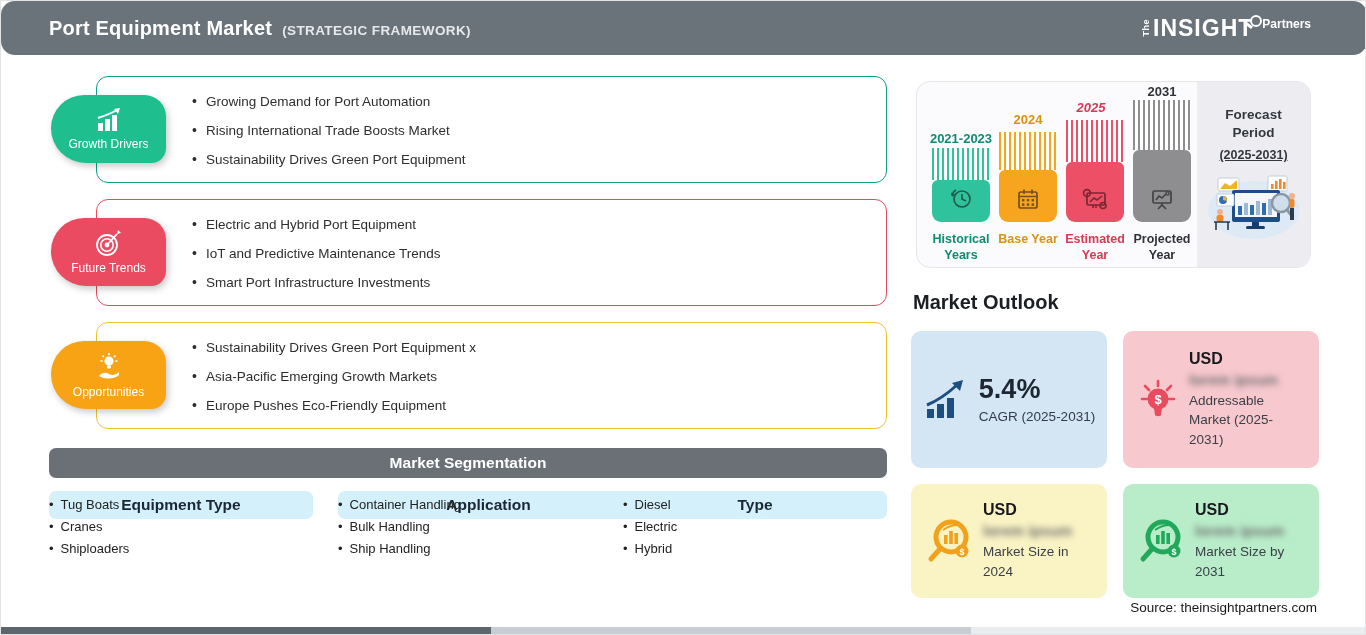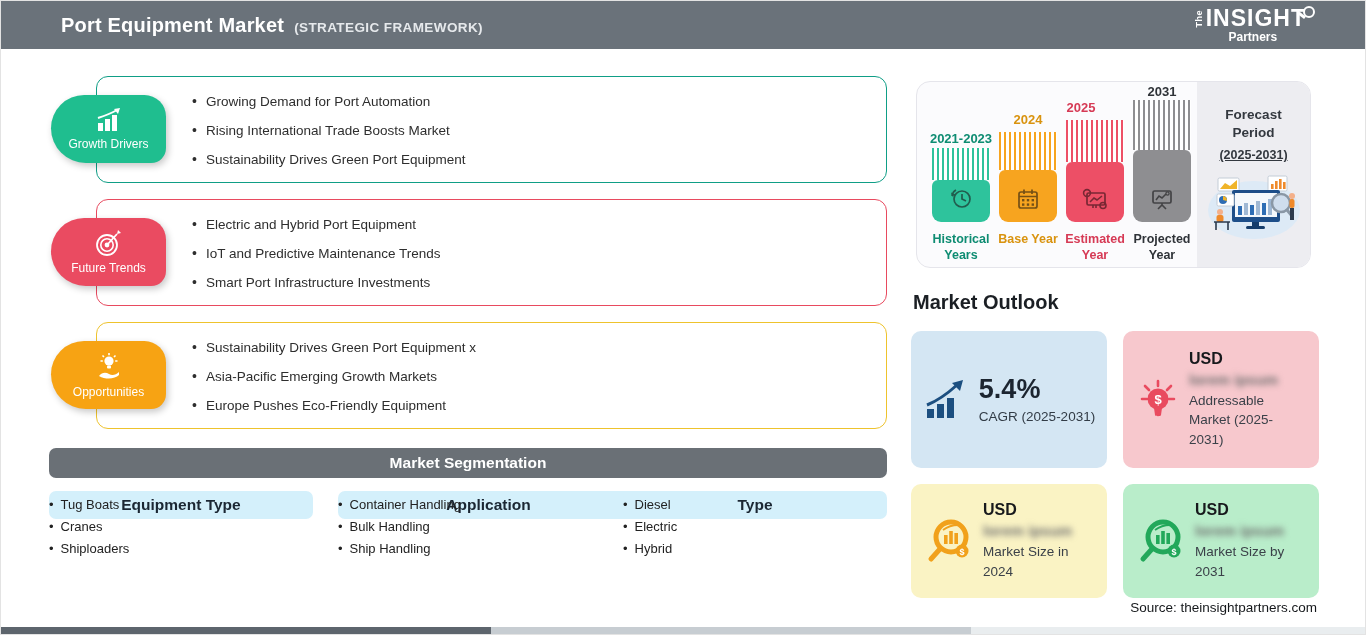--- a/index.html
+++ b/index.html
@@ -3,26 +3,26 @@
 <meta charset="utf-8">
 <style>
   html,body{margin:0;padding:0;background:#ffffff;}
   *{box-sizing:border-box;}
   .stage{
     position:relative;width:1366px;height:635px;background:#ffffff;
     font-family:"Liberation Sans",sans-serif;overflow:hidden;
     border:1px solid #e3e3e3;
   }
   
-  .topbar{position:absolute;left:0;top:0;width:1366px;height:48px;background:#6a727a;
-    display:flex;align-items:center;justify-content:space-between;padding:0 52px 0 60px;}
+  .topbar{position:absolute;left:0;top:0;width:1366px;height:54px;background:#6a727a;
+    display:flex;align-items:center;justify-content:space-between;padding:0 52px 0 48px;border-radius:14px;}
   .title-wrap{display:flex;align-items:baseline;gap:10px;}
   .main-title{color:#ffffff;font-size:20px;font-weight:bold;letter-spacing:.2px;}
   .sub-title{color:#e6e9ec;font-size:13.5px;font-weight:600;letter-spacing:.4px;}
-  .logo{display:flex;flex-direction:column;align-items:center;color:#fff;line-height:1;}
+  .logo{display:flex;align-items:flex-start;color:#fff;line-height:1;}
   .logo-top{display:flex;align-items:center;}
   .logo-the{writing-mode:vertical-rl;transform:rotate(180deg);font-size:9px;font-weight:bold;letter-spacing:.5px;margin-right:2px;}
   .logo-insight{font-size:23px;font-weight:bold;letter-spacing:1px;}
   .logo-lens{position:relative;width:12px;height:12px;border:2.5px solid #fff;border-radius:50%;margin-left:-3px;top:-7px;}
   .logo-lens::after{content:"";position:absolute;width:8px;height:2.5px;background:#fff;left:-7px;bottom:-1px;transform:rotate(38deg);}
   .logo-partners{font-size:12px;font-weight:bold;margin-top:1px;margin-right:4px;}
   
   .frame{position:absolute;left:95px;width:791px;height:107px;border-radius:12px;background:#fff;
     display:flex;flex-direction:column;justify-content:center;gap:13px;padding-left:95px;}
   .frame.green{top:75px;border:1.5px solid #0f9e86;}
@@ -63,21 +63,21 @@
   .tl-stripes{width:100%;}
   .tl-solid{width:100%;border-radius:6px 6px 9px 9px;position:relative;}
   .tl-solid svg{position:absolute;left:50%;bottom:11px;transform:translateX(-50%);opacity:.75;}
   .bar-1{left:15px;} .bar-1 .tl-stripes{height:32px;background:repeating-linear-gradient(90deg,#2ec39c 0 2px,#ffffff 2px 5px);} .bar-1 .tl-solid{height:42px;background:#2ec39c;}
   .bar-2{left:82px;} .bar-2 .tl-stripes{height:38px;background:repeating-linear-gradient(90deg,#f7a41f 0 2px,#ffffff 2px 5px);} .bar-2 .tl-solid{height:52px;background:#f7a41f;}
   .bar-3{left:149px;} .bar-3 .tl-stripes{height:42px;background:repeating-linear-gradient(90deg,#ed4f66 0 2px,#ffffff 2px 5px);} .bar-3 .tl-solid{height:60px;background:#ed4f66;}
   .bar-4{left:216px;} .bar-4 .tl-stripes{height:50px;background:repeating-linear-gradient(90deg,#8e8e91 0 2px,#ffffff 2px 5px);} .bar-4 .tl-solid{height:72px;background:#8e8e91;}
   .tl-year{position:absolute;width:86px;text-align:center;font-size:13px;font-weight:bold;}
   .y-1{left:1px;top:49px;color:#0e8c72;}
   .y-2{left:68px;top:30px;color:#d9930f;}
-  .y-3{left:121px;top:18px;color:#d63a55;}
+  .y-3{left:131px;top:18px;color:#d63a55;font-style:italic;}
   .y-4{left:202px;top:2px;color:#2f3338;}
   .tl-caption{position:absolute;top:150px;width:74px;text-align:center;font-size:12.5px;font-weight:bold;line-height:1.25;}
   .cap-1{left:7px;color:#0e8c72;}
   .cap-2{left:74px;color:#d9930f;}
   .cap-3{left:141px;color:#d63a55;}
   .cap-4{left:208px;color:#2f3338;}
   
   .mo-title{position:absolute;left:912px;top:290px;font-size:20px;font-weight:bold;color:#1b1f24;}
   .card{position:absolute;border-radius:10px;}
   .card-blue{left:910px;top:330px;width:196px;height:137px;background:#d4e6f3;

